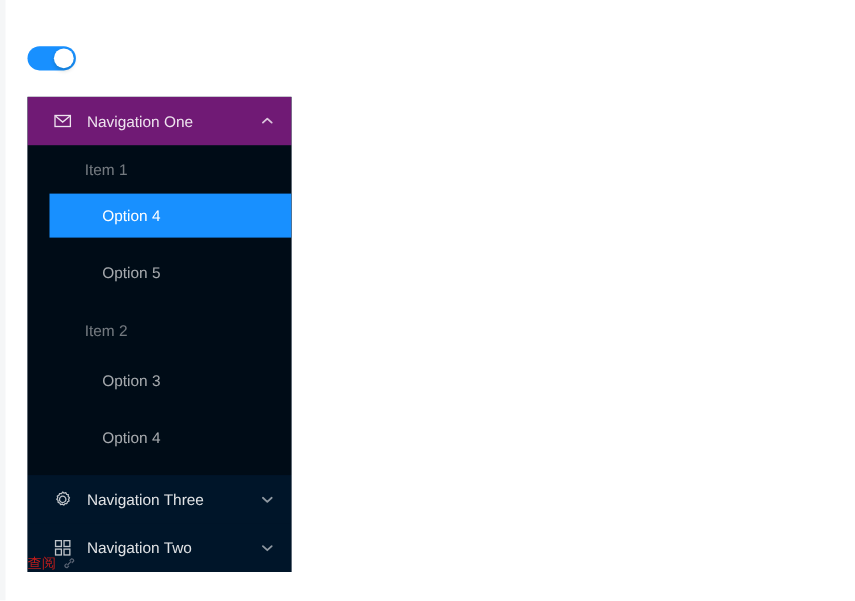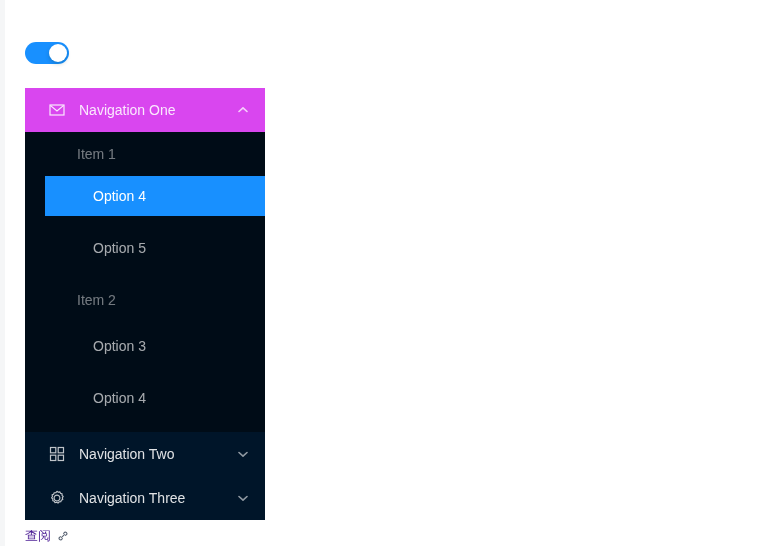--- a/index.html
+++ b/index.html
@@ -138,25 +138,25 @@
   }
   .spacer-sm { height: 4px; }
   .spacer-md { height: 10px; }
 
   svg { display: block; }
 
   
   .bottom-caption {
     position: absolute;
     left: 0;
-    top: 530px;
+    top: 506px;
     display: flex;
     align-items: center;
     gap: 6px;
-    color: #4c1d95;
+    color: #b91c1c;
     font-size: 13px;
     line-height: 14px;
     overflow: hidden;
     height: 12px;
   }
   .bottom-caption .cap-ic {
     width: 12px;
     height: 12px;
     display: inline-flex;
     align-items: center;
@@ -171,21 +171,21 @@
 <div class="page">
 
   <div class="switch-wrap">
     <button class="switch">
       <span class="knob"></span>
     </button>
   </div>
 
   <div class="menu" style="background: rgb(0, 21, 41);">
 
-    <div class="menu-item sub-title" style="background: #d946ef;">
+    <div class="menu-item sub-title" style="background: #701a75;">
       <span class="ic">
         <svg width="16" height="16" viewBox="0 0 16 16" fill="none">
           <rect x="1" y="3" width="14" height="10" stroke="rgba(255,255,255,0.88)" stroke-width="1.2"></rect>
           <path d="M1.6 3.6 L8 9 L14.4 3.6" stroke="rgba(255,255,255,0.88)" stroke-width="1.2" fill="none"></path>
         </svg>
       </span>
       <span class="label">Navigation One</span>
       <span class="arrow">
         <svg width="12" height="12" viewBox="0 0 12 12" fill="none">
           <path d="M2 7.5 L6 3.8 L10 7.5" stroke="#ffffff" stroke-width="1.6" stroke-linecap="round" stroke-linejoin="round"></path>
@@ -203,47 +203,47 @@
 
       <div class="spacer-md"></div>
 
       <div class="group-title">Item 2</div>
       <div class="spacer-sm"></div>
       <div class="opt">Option 3</div>
       <div class="spacer-sm"></div>
       <div class="opt">Option 4</div>
 
       <div class="spacer-md"></div>
+    </div>
+
+    <div class="menu-item sub-title" style="background: rgb(0, 21, 41);">
+      <span class="ic">
+        <svg width="16" height="16" viewBox="0 0 16 16" fill="none">
+          <path d="M8 5.1 A2.9 2.9 0 1 0 8 10.9 A2.9 2.9 0 1 0 8 5.1 Z" stroke="rgba(255,255,255,0.75)" stroke-width="1.2"></path>
+          <path d="M8 1.3 L9.3 2.3 L10.9 1.9 L11.5 3.4 L13.1 3.7 L13 5.4 L14.2 6.5 L13.3 7.9 L13.8 9.5 L12.3 10.2 L11.8 11.8 L10.1 11.9 L9 13.1 L7.6 12.3 L6 12.7 L5.3 11.3 L3.8 10.7 L3.8 9 L2.6 7.9 L3.5 6.5 L3.1 4.9 L4.6 4.3 L5.2 2.7 L6.9 2.7 Z" stroke="rgba(255,255,255,0.75)" stroke-width="1.15" fill="none" stroke-linejoin="round"></path>
+        </svg>
+      </span>
+      <span class="label">Navigation Three</span>
+      <span class="arrow">
+        <svg width="12" height="12" viewBox="0 0 12 12" fill="none">
+          <path d="M2 4.5 L6 8.2 L10 4.5" stroke="rgba(255,255,255,0.75)" stroke-width="1.6" stroke-linecap="round" stroke-linejoin="round"></path>
+        </svg>
+      </span>
     </div>
 
     <div class="menu-item sub-title" style="background: rgb(0, 21, 41);">
       <span class="ic">
         <svg width="16" height="16" viewBox="0 0 16 16" fill="none">
           <rect x="1.5" y="1.5" width="5.3" height="5.3" stroke="rgba(255,255,255,0.75)" stroke-width="1.2"></rect>
           <rect x="9.2" y="1.5" width="5.3" height="5.3" stroke="rgba(255,255,255,0.75)" stroke-width="1.2"></rect>
           <rect x="1.5" y="9.2" width="5.3" height="5.3" stroke="rgba(255,255,255,0.75)" stroke-width="1.2"></rect>
           <rect x="9.2" y="9.2" width="5.3" height="5.3" stroke="rgba(255,255,255,0.75)" stroke-width="1.2"></rect>
         </svg>
       </span>
       <span class="label">Navigation Two</span>
-      <span class="arrow">
-        <svg width="12" height="12" viewBox="0 0 12 12" fill="none">
-          <path d="M2 4.5 L6 8.2 L10 4.5" stroke="rgba(255,255,255,0.75)" stroke-width="1.6" stroke-linecap="round" stroke-linejoin="round"></path>
-        </svg>
-      </span>
-    </div>
-
-    <div class="menu-item sub-title" style="background: rgb(0, 21, 41);">
-      <span class="ic">
-        <svg width="16" height="16" viewBox="0 0 16 16" fill="none">
-          <path d="M8 5.1 A2.9 2.9 0 1 0 8 10.9 A2.9 2.9 0 1 0 8 5.1 Z" stroke="rgba(255,255,255,0.75)" stroke-width="1.2"></path>
-          <path d="M8 1.3 L9.3 2.3 L10.9 1.9 L11.5 3.4 L13.1 3.7 L13 5.4 L14.2 6.5 L13.3 7.9 L13.8 9.5 L12.3 10.2 L11.8 11.8 L10.1 11.9 L9 13.1 L7.6 12.3 L6 12.7 L5.3 11.3 L3.8 10.7 L3.8 9 L2.6 7.9 L3.5 6.5 L3.1 4.9 L4.6 4.3 L5.2 2.7 L6.9 2.7 Z" stroke="rgba(255,255,255,0.75)" stroke-width="1.15" fill="none" stroke-linejoin="round"></path>
-        </svg>
-      </span>
-      <span class="label">Navigation Three</span>
       <span class="arrow">
         <svg width="12" height="12" viewBox="0 0 12 12" fill="none">
           <path d="M2 4.5 L6 8.2 L10 4.5" stroke="rgba(255,255,255,0.75)" stroke-width="1.6" stroke-linecap="round" stroke-linejoin="round"></path>
         </svg>
       </span>
     </div>
 
   </div>
 
   <div class="bottom-caption">

